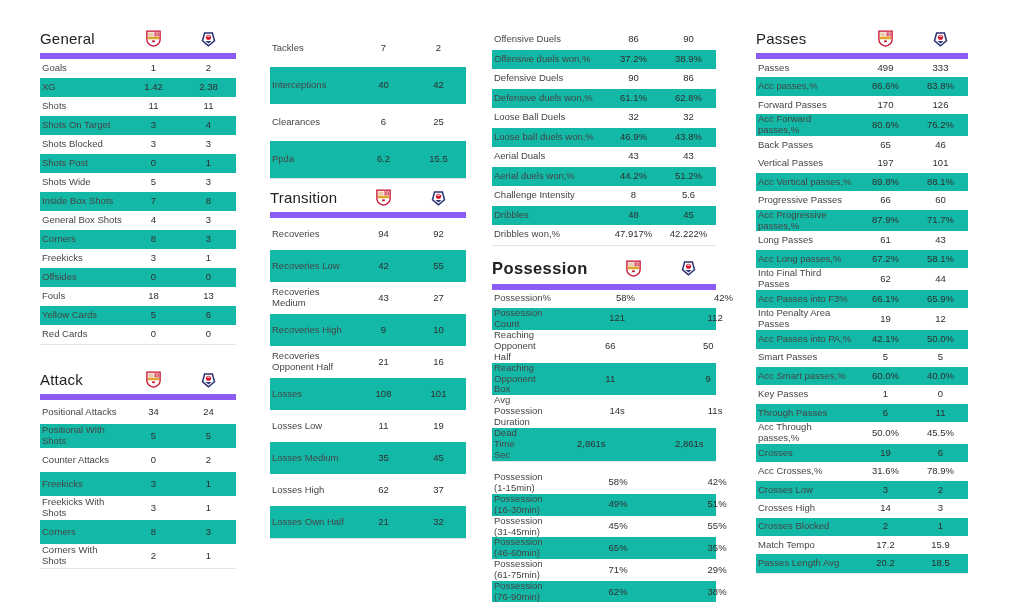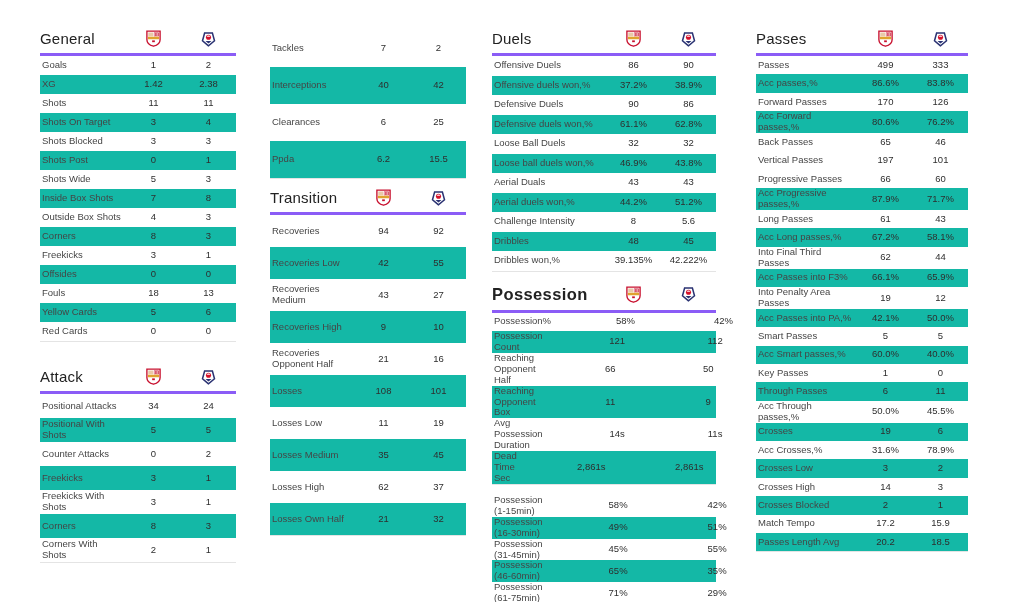--- a/index.html
+++ b/index.html
@@ -16,21 +16,21 @@
   .col-0 { margin-left:40px; width:196px; }
   .col-1 { margin-left:34px; width:196px; }
   .col-2 { margin-left:26px; width:224px; }
   .col-3 { margin-left:40px; width:212px; }
 
   .stat-table { border-bottom:1px solid #e4e4e4; }
   .table-header {
     display:grid; grid-template-columns:1fr 55px 55px;
     align-items:center;
     padding-bottom:6px;
-    border-bottom:3px solid #8b5cf6;
+    border-bottom:6px solid #8b5cf6;
   }
   .table-title {
     margin:0; font-size:15px; font-weight:500; color:#222;
     letter-spacing:.2px; white-space:nowrap;
   }
   .t-possession .table-title, .t-possession-pct .table-title {
     font-size:16.5px; font-weight:800; letter-spacing:.4px;
   }
   .crest { display:flex; justify-content:center; align-items:center; }
   .crest svg { display:block; }
@@ -128,21 +128,21 @@
     <span class="val val-away">3</span>
   </div>
 
   <div class="row alt">
     <span class="label">Inside Box Shots</span>
     <span class="val val-home">7</span>
     <span class="val val-away">8</span>
   </div>
 
   <div class="row">
-    <span class="label">Outside Box Shots</span>
+    <span class="label">General Box Shots</span>
     <span class="val val-home">4</span>
     <span class="val val-away">3</span>
   </div>
 
   <div class="row alt">
     <span class="label">Corners</span>
     <span class="val val-home">8</span>
     <span class="val val-away">3</span>
   </div>
 
@@ -350,41 +350,20 @@
 
   <div class="row alt">
     <span class="label">Losses Own Half</span>
     <span class="val val-home">21</span>
     <span class="val val-away">32</span>
   </div>
 </div>
 </div>
   <div class="col col-2">
   <div class="stat-table t-duels">
-    <div class="table-header">
-      <h2 class="table-title">Duels</h2>
-      <span class="crest crest-home">
-  <svg width="15" height="17" viewBox="0 0 20 22" aria-hidden="true">
-    <path d="M1.2 1.2 h17.6 v11.3 c0 4.8 -4.6 7.6 -8.8 8.8 c-4.2 -1.2 -8.8 -4 -8.8 -8.8 z" fill="#ffffff" stroke="#c8102e" stroke-width="1.8"></path>
-    <path d="M3 3 h6.5 v5 h-6.5 z" fill="#e9c9a8"></path>
-    <path d="M10.5 3 h6.5 v5 l-6.5 0 z" fill="#c8102e"></path>
-    <path d="M11.5 3.6 v4 M13.5 3.6 v4 M15.5 3.6 v4" stroke="#ffffff" stroke-width="0.9"></path>
-    <rect x="2.6" y="8.6" width="14.8" height="3.4" fill="#e0a32e"></rect>
-    <path d="M8.2 13.5 h3.6 v2.4 h-3.6 z" fill="#c8102e"></path>
-  </svg>
-</span>
-      <span class="crest crest-away">
-  <svg width="15" height="16" viewBox="0 0 20 21" aria-hidden="true">
-    <path d="M10 19.6 L2 12.8 L4.8 2.6 L15.2 2.6 L18 12.8 Z" fill="#ffffff" stroke="#2a3272" stroke-width="2"></path>
-    <circle cx="10" cy="8.2" r="3.4" fill="#d6112b"></circle>
-    <path d="M7.6 7.4 a2.6 2.6 0 0 1 4.8 0 z" fill="#ffffff"></path>
-    <path d="M6 13.2 L10 16.6 L14 13.2 Z" fill="#2a3272"></path>
-  </svg>
-</span>
-    </div>
 
   <div class="row">
     <span class="label">Offensive Duels</span>
     <span class="val val-home">86</span>
     <span class="val val-away">90</span>
   </div>
 
   <div class="row alt">
     <span class="label">Offensive duels won,%</span>
     <span class="val val-home">37.2%</span>
@@ -434,21 +413,21 @@
   </div>
 
   <div class="row alt">
     <span class="label">Dribbles</span>
     <span class="val val-home">48</span>
     <span class="val val-away">45</span>
   </div>
 
   <div class="row">
     <span class="label">Dribbles won,%</span>
-    <span class="val val-home">39.135%</span>
+    <span class="val val-home">47.917%</span>
     <span class="val val-away">42.222%</span>
   </div>
 </div>
 
   <div class="stat-table t-possession">
     <div class="table-header">
       <h2 class="table-title">Possession</h2>
       <span class="crest crest-home">
   <svg width="15" height="17" viewBox="0 0 20 22" aria-hidden="true">
     <path d="M1.2 1.2 h17.6 v11.3 c0 4.8 -4.6 7.6 -8.8 8.8 c-4.2 -1.2 -8.8 -4 -8.8 -8.8 z" fill="#ffffff" stroke="#c8102e" stroke-width="1.8"></path>
@@ -599,20 +578,25 @@
     <span class="val val-away">46</span>
   </div>
 
 
   <div class="row">
     <span class="label">Vertical Passes</span>
     <span class="val val-home">197</span>
     <span class="val val-away">101</span>
   </div>
 
+  <div class="row alt">
+    <span class="label">Acc Vertical passes,%</span>
+    <span class="val val-home">89.8%</span>
+    <span class="val val-away">88.1%</span>
+  </div>
 
   <div class="row">
     <span class="label">Progressive Passes</span>
     <span class="val val-home">66</span>
     <span class="val val-away">60</span>
   </div>
 
   <div class="row alt">
     <span class="label">Acc Progressive passes,%</span>
     <span class="val val-home">87.9%</span>

